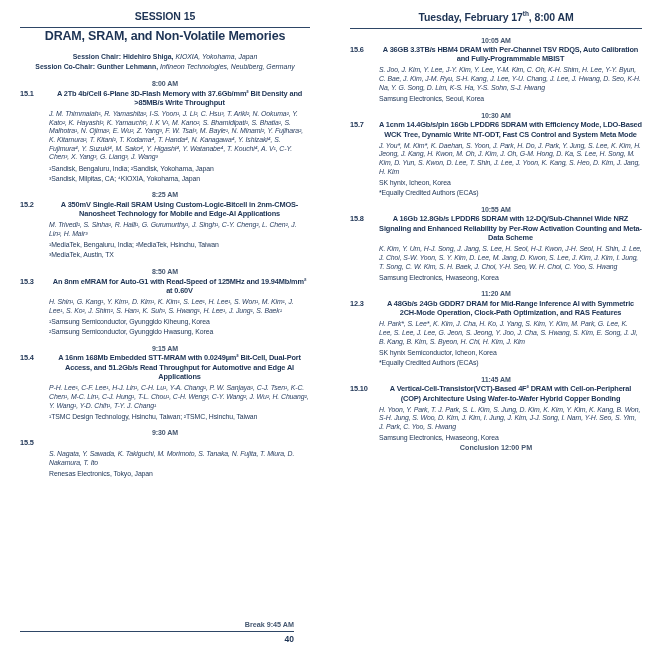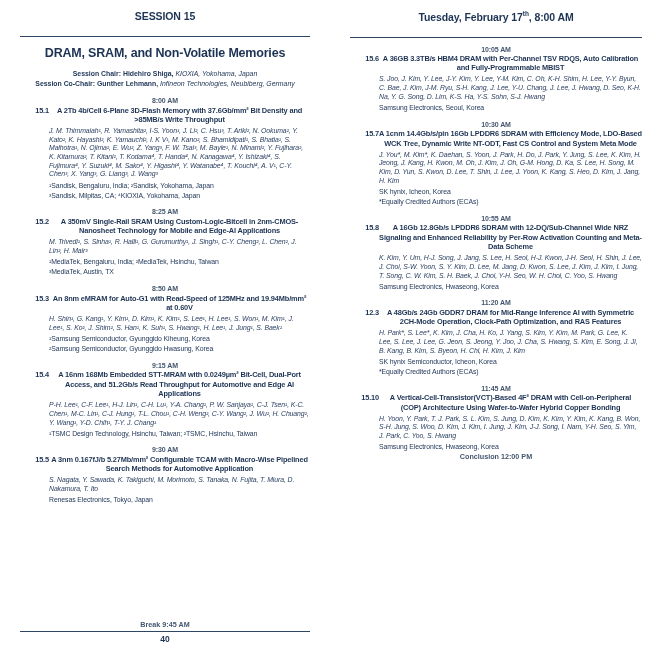--- a/index.html
+++ b/index.html
@@ -2,36 +2,36 @@
 <html><head>
 <meta charset="utf-8">
 <style>
   html,body{margin:0;padding:0;background:#ffffff;width:660px;height:660px;overflow:hidden;}
   body{font-family:"Liberation Sans","DejaVu Sans",sans-serif;color:#22395a;-webkit-font-smoothing:antialiased;}
   .page{position:relative;width:660px;height:660px;background:#fff;}
   .col{position:absolute;top:10px;height:634px;}
   .col-left{left:20px;width:290px;}
   .col-right{left:350px;width:292px;}
   .col-header{text-align:center;font-weight:bold;font-size:10.5px;letter-spacing:-0.1px;color:#1d3354;
-              padding-bottom:14px;border-bottom:1.6px solid #2e4666;}
+              padding-bottom:5px;border-bottom:1.6px solid #2e4666;}
   .col-header sup{font-size:6.5px;}
-  .session-title{text-align:center;font-weight:bold;font-size:12.5px;letter-spacing:-0.2px;color:#1d3354;margin-top:9px;}
+  .session-title{text-align:center;font-weight:bold;font-size:12.5px;letter-spacing:-0.2px;color:#1d3354;margin-top:1px;}
   .chairs{margin-top:9px;text-align:center;font-size:6.9px;line-height:1.45;color:#22395a;}
   .chair-bold{font-weight:bold;}
   .chair-italic{font-style:italic;}
   .ptime{text-align:center;font-size:7px;font-weight:600;color:#44566f;margin-top:8px;margin-bottom:1.5px;letter-spacing:-0.1px;}
   .paper{margin-top:0;}
   .prow{display:flex;align-items:flex-start;}
-  .pid{flex:0 0 29px;font-weight:bold;font-size:7.4px;line-height:1.28;color:#1d3354;letter-spacing:-0.15px;text-align:right;}
+  .pid{flex:0 0 29px;font-weight:bold;font-size:7.4px;line-height:1.28;color:#1d3354;letter-spacing:-0.15px;}
   .ptitle{flex:1;font-weight:bold;font-size:7.4px;line-height:1.28;color:#1d3354;letter-spacing:-0.15px;text-align:center;}
   .pauthors{margin-left:29px;margin-top:2.5px;font-style:italic;font-size:6.9px;line-height:1.26;color:#2c4163;letter-spacing:-0.1px;}
   .paffil{margin-left:29px;margin-top:1.5px;font-size:6.9px;line-height:1.26;color:#22395a;letter-spacing:-0.1px;}
   .paffil.first{margin-top:2.5px;}
   .conclusion{text-align:center;font-size:7.2px;font-weight:600;color:#44566f;margin-top:0;}
-  .col-footer{position:absolute;bottom:0;left:0;right:0;text-align:center;}
+  .col-footer{position:absolute;bottom:0;left:0;right:16px;text-align:right;}
   .break-note{font-size:7.2px;font-weight:600;color:#44566f;margin-bottom:2px;}
   .footer-rule{border:0;border-top:1.4px solid #2e4666;margin:0 0 2px 0;}
   .page-num{font-weight:bold;font-size:8.5px;color:#1d3354;}
 </style>
 </head>
 <body>
 
 <div class="page">
 
   <div class="col col-left">
@@ -84,21 +84,20 @@
         <div class="ptitle">A 16nm 168Mb Embedded STT-MRAM with 0.0249µm² Bit-Cell, Dual-Port Access, and 51.2Gb/s Read Throughput for Automotive and Edge AI Applications</div>
       </div>
       <div class="pauthors">P-H. Lee¹, C-F. Lee¹, H-J. Lin¹, C-H. Lu¹, Y-A. Chang¹, P. W. Sanjaya¹, C-J. Tsen¹, K-C. Chen¹, M-C. Lin¹, C-J. Hung¹, T-L. Chou¹, C-H. Weng², C-Y. Wang², J. Wu², H. Chuang², Y. Wang¹, Y-D. Chih¹, T-Y. J. Chang¹</div>
       <div class="paffil first">¹TSMC Design Technology, Hsinchu, Taiwan; ²TSMC, Hsinchu, Taiwan</div>
     </div>
 
     <div class="ptime">9:30 AM</div>
     <div class="paper">
       <div class="prow">
         <span class="pid">15.5</span>
-        <div class="ptitle">A 3nm 0.167fJ/b 5.27Mb/mm² Configurable TCAM with Macro-Wise Pipelined Search Methods for Automotive Application</div>
       </div>
       <div class="pauthors">S. Nagata, Y. Sawada, K. Takiguchi, M. Morimoto, S. Tanaka, N. Fujita, T. Miura, D. Nakamura, T. Ito</div>
       <div class="paffil first">Renesas Electronics, Tokyo, Japan</div>
     </div>
 
     <div class="col-footer">
       <div class="break-note">Break 9:45 AM</div>
       <hr class="footer-rule">
       <div class="page-num">40</div>
     </div>

